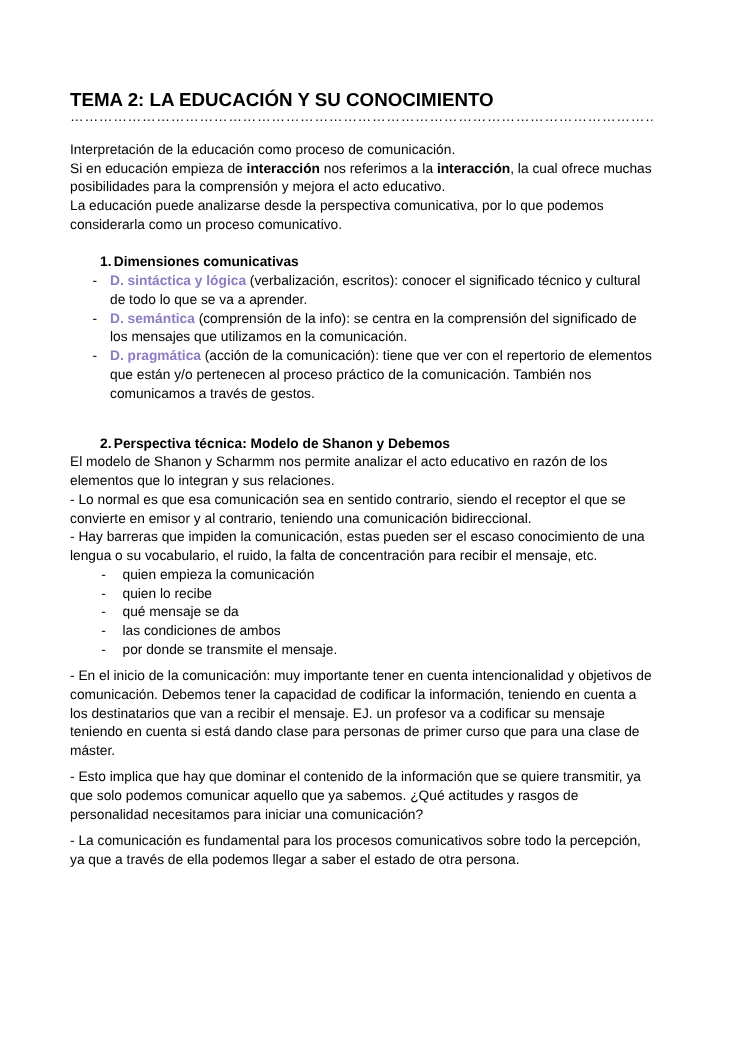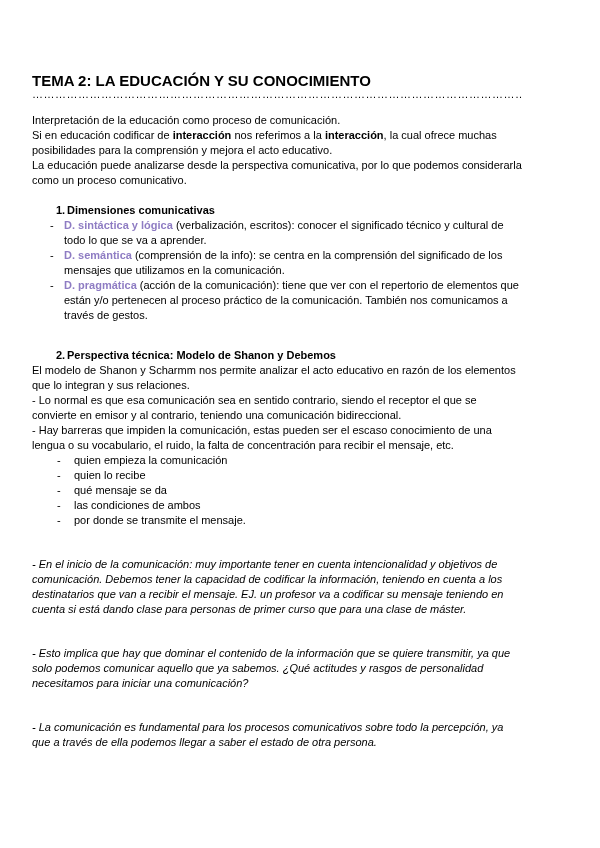--- a/index.html
+++ b/index.html
@@ -8,21 +8,21 @@
     font-family: "Liberation Sans", sans-serif;
     font-size: 11px;
     line-height: 15px;
     color: #000000;
     -webkit-font-smoothing: antialiased;
   }
   .page {
     position: relative;
     width: 592px;
     height: 848px;
-    padding: 71px 70px 0 32px;
+    padding: 71px 70px 0 56px;
     overflow: hidden;
     background: #ffffff;
   }
   .doc-title {
     font-size: 15px;
     line-height: 19px;
     font-weight: bold;
     white-space: nowrap;
   }
   .sep {
@@ -43,34 +43,34 @@
     margin-top: 15px;
   }
   .num-heading .num { width: 11px; flex: none; }
   .s2-gap { margin-top: 25px; }
   .dash-item { display: flex; padding-left: 18px; }
   .dash-item .dash { width: 14px; flex: none; }
   .dash-item .itext { flex: 1; }
   .dash-item2 { display: flex; padding-left: 25px; }
   .dash-item2 .dash { width: 17px; flex: none; }
   .term { color: #8e7cc3; font-weight: bold; }
-  .mt { margin-top: 29px; font-style: italic; }
+  .mt { margin-top: 6px; }
 </style>
 </head>
 <body>
 
 <div class="page">
 
   <div class="doc-title">TEMA 2: LA EDUCACIÓN Y SU CONOCIMIENTO</div>
 
   <div class="sep">………………………………………………………………………………………………………………………………………………………………………………………………</div>
 
   <p class="intro-heading">Interpretación de la educación como proceso de comunicación.</p>
 
-  <p><span>Si en educación codificar de </span><span class="bold">interacción</span><span> nos referimos a la </span><span class="bold">interacción</span><span>, la cual ofrece muchas posibilidades para la comprensión y mejora el acto educativo.</span></p>
+  <p><span>Si en educación empieza de </span><span class="bold">interacción</span><span> nos referimos a la </span><span class="bold">interacción</span><span>, la cual ofrece muchas posibilidades para la comprensión y mejora el acto educativo.</span></p>
 
   <p>La educación puede analizarse desde la perspectiva comunicativa, por lo que podemos considerarla como un proceso comunicativo.</p>
 
   <div class="num-heading">
     <span class="num">1.</span>
     <span>Dimensiones comunicativas</span>
   </div>
 
   <div class="dash-item">
     <span class="dash">-</span>

